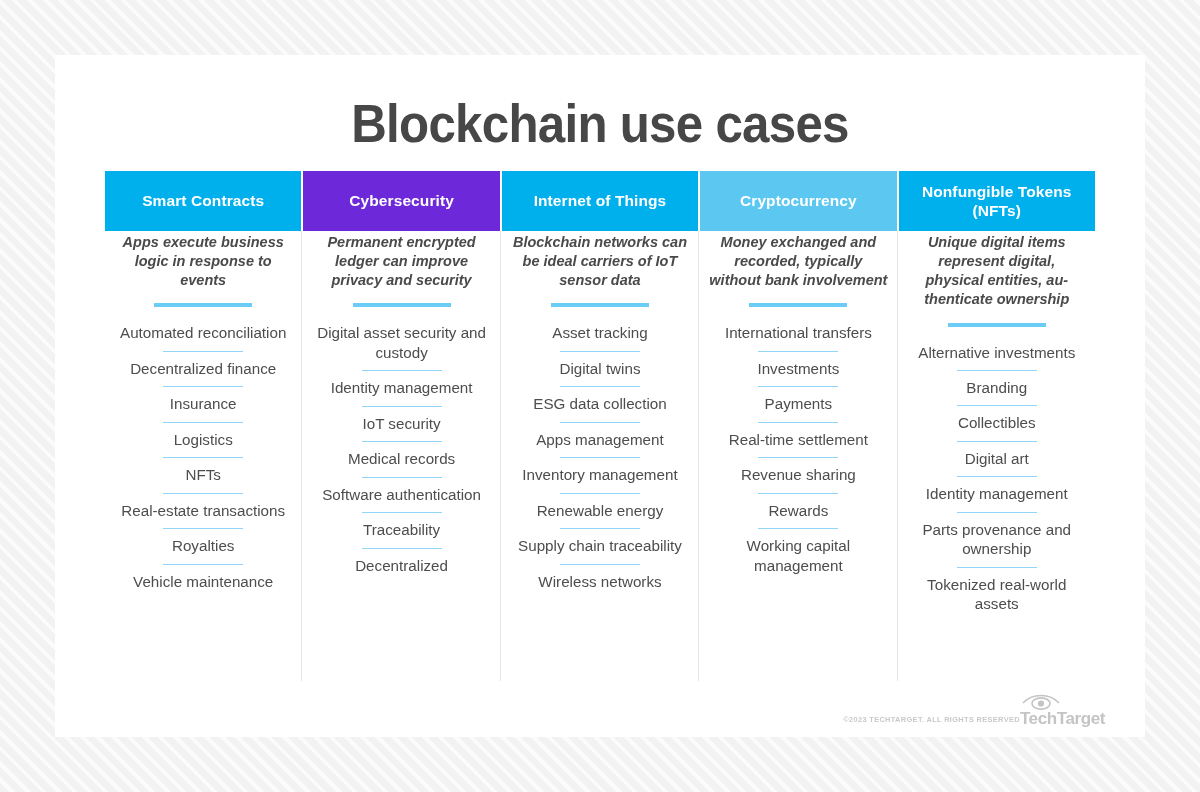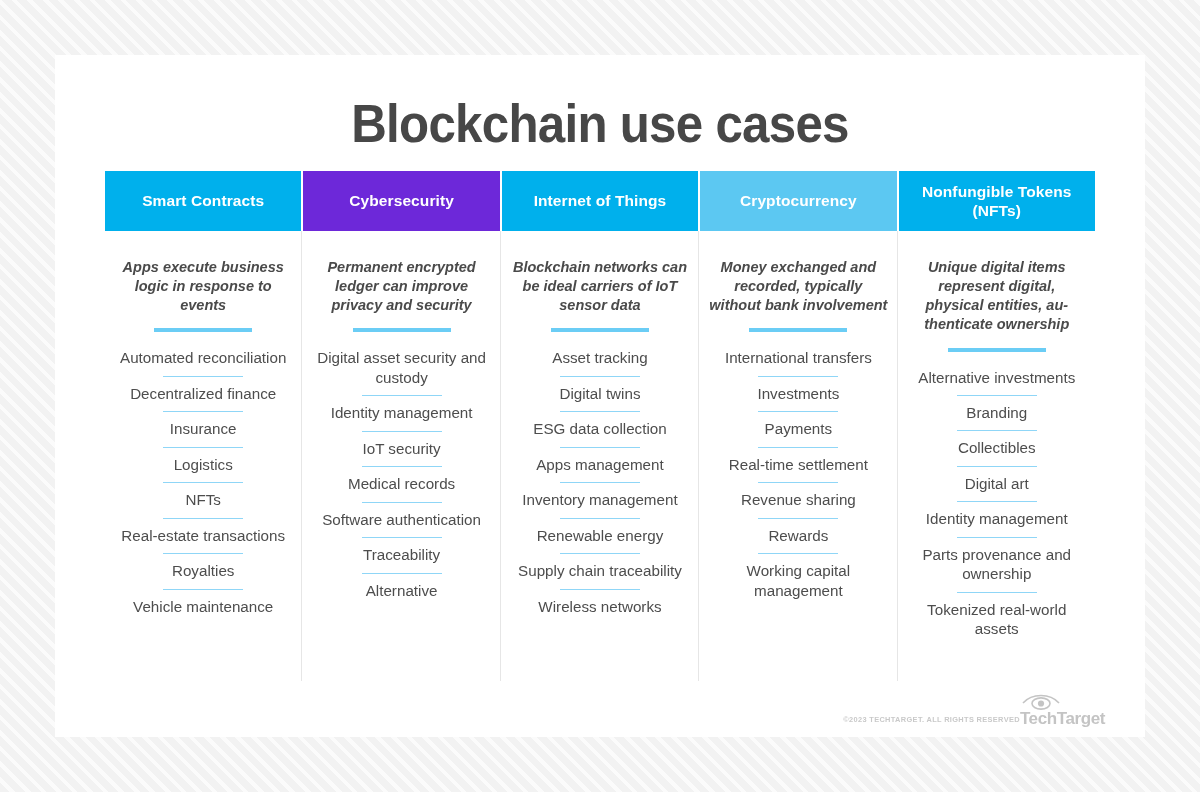--- a/index.html
+++ b/index.html
@@ -85,21 +85,21 @@
     color: #ffffff;
     font-size: 15.5px;
     font-weight: bold;
     line-height: 1.25;
     letter-spacing: 0.1px;
     font-family: "Liberation Sans Narrow", "Liberation Sans", sans-serif;
     padding: 0 6px;
   }
 
   .col-desc {
-    margin-top: 27px;
+    margin-top: 2px;
     padding: 0 10px;
     text-align: center;
     font-style: italic;
     font-weight: bold;
     font-size: 14.5px;
     line-height: 1.32;
     color: #4a4a4a;
   }
 
   .desc-rule {
@@ -196,21 +196,21 @@
         <div class="col-head" style="background: #6d28d9;">Cybersecurity</div>
         <div class="col-desc">Permanent encrypted ledger can improve privacy and security</div>
         <div class="desc-rule" style="background: rgb(107, 205, 245);"></div>
         <ul class="items">
           <li>Digital asset security and custody</li>
           <li>Identity management</li>
           <li>IoT security</li>
           <li>Medical records</li>
           <li>Software authentication</li>
           <li>Traceability</li>
-          <li>Alternative</li>
+          <li>Decentralized</li>
         </ul>
       </div>
       <div class="col">
         <div class="col-head" style="background: rgb(0, 176, 236);">Internet of Things</div>
         <div class="col-desc">Blockchain networks can be ideal carriers of IoT sensor data</div>
         <div class="desc-rule" style="background: rgb(107, 205, 245);"></div>
         <ul class="items">
           <li>Asset tracking</li>
           <li>Digital twins</li>
           <li>ESG data collection</li>

